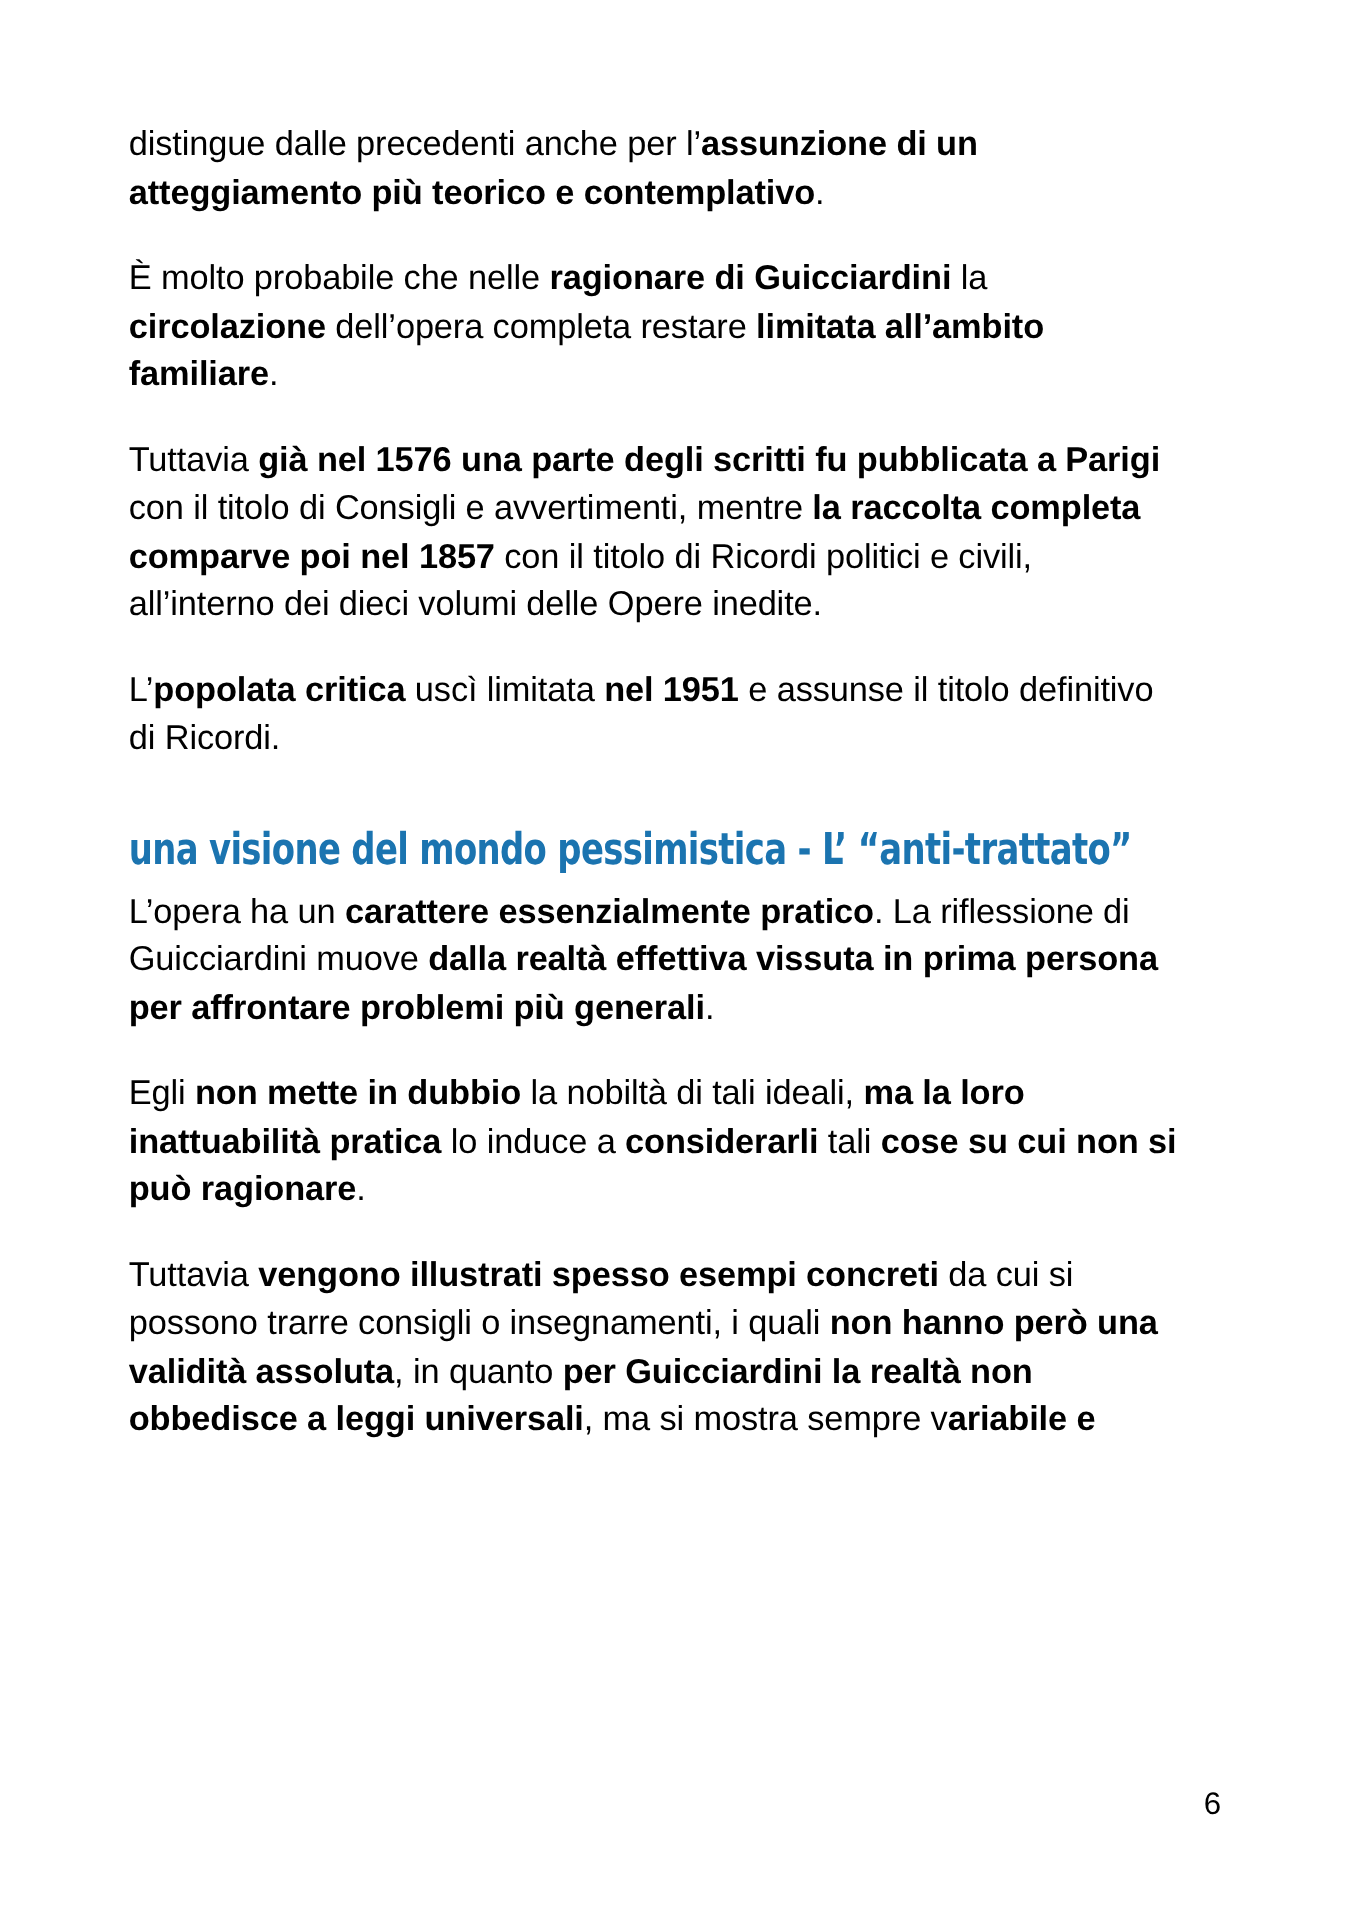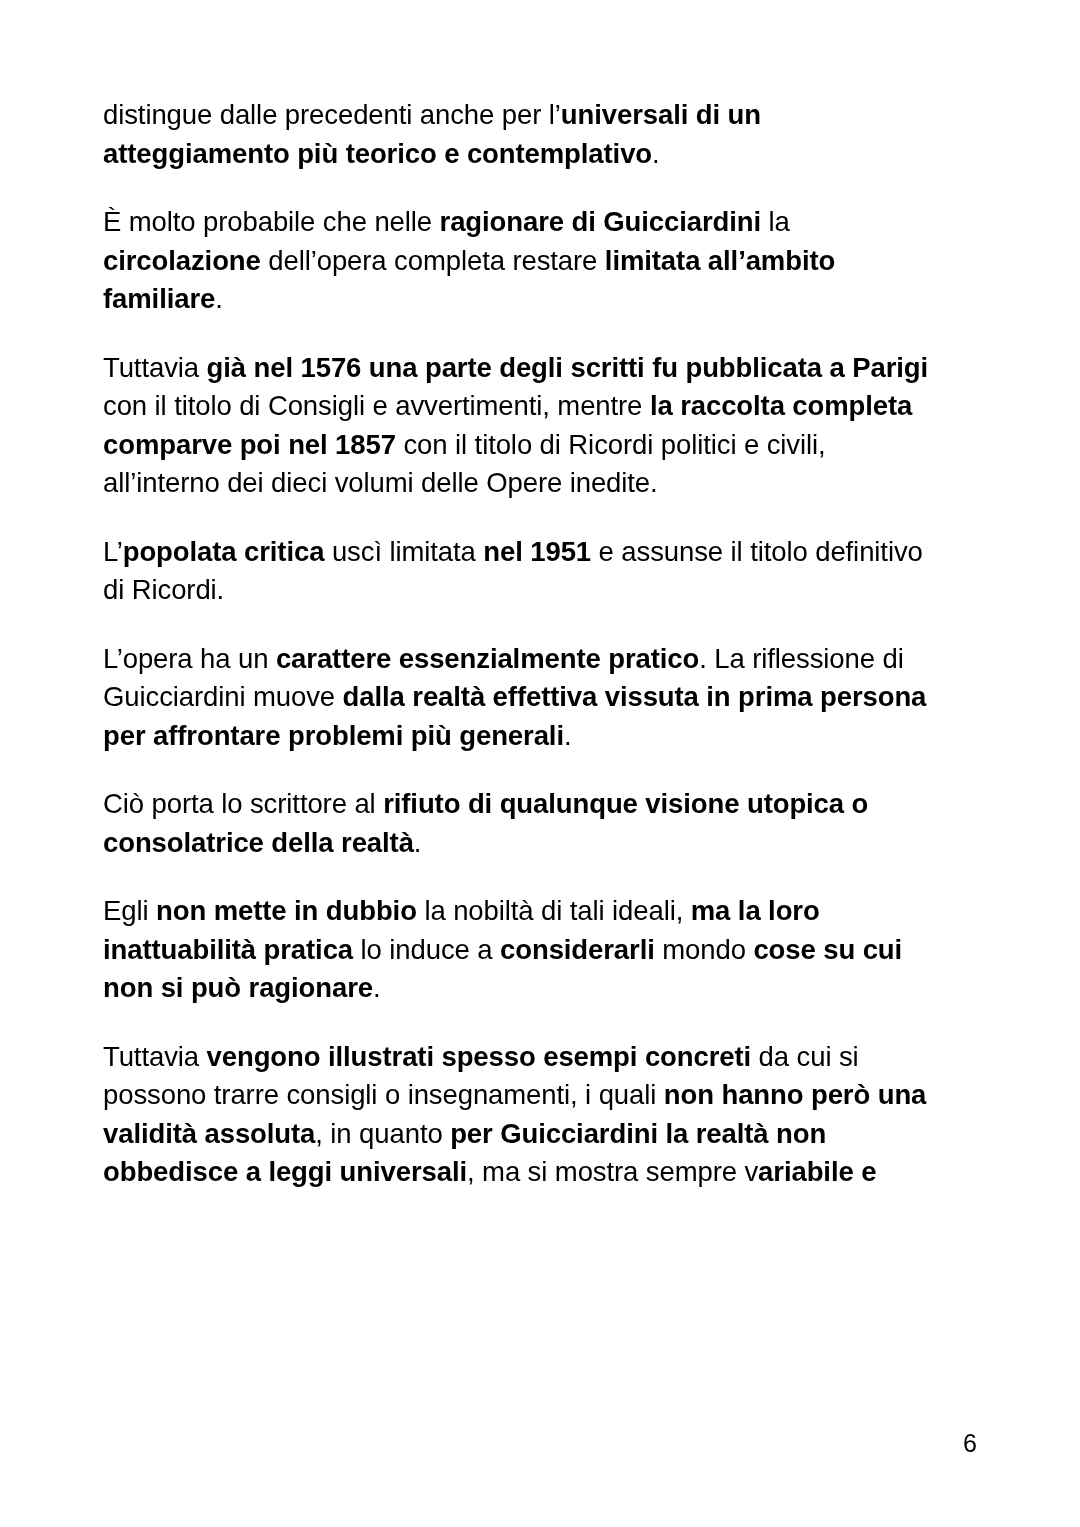--- a/index.html
+++ b/index.html
@@ -71,35 +71,37 @@
     text-align: right;
   }
 </style>
 </head>
 <body>
 
 <div class="page">
 
   <div class="content">
 
-    <p class="para"><span>distingue dalle precedenti anche per l’</span><b>universali di un atteggiamento più teorico e contemplativo</b><span>.</span></p>
+    <p class="para"><span>distingue dalle precedenti anche per l’</span><b>assunzione di un atteggiamento più teorico e contemplativo</b><span>.</span></p>
 
     <p class="para"><span>È molto probabile che nelle </span><b>ragionare di Guicciardini</b><span> la </span><b>circolazione</b><span> dell’opera completa restare </span><b>limitata all’ambito familiare</b><span>.</span></p>
 
     <p class="para"><span>Tuttavia </span><b>già nel 1576 una parte degli scritti fu pubblicata a Parigi</b><span> con il titolo di Consigli e avvertimenti, mentre </span><b>la raccolta completa comparve poi nel 1857</b><span> con il titolo di Ricordi politici e civili, all’interno dei dieci volumi delle Opere inedite.</span></p>
 
     <p class="para"><span>L’</span><b>popolata critica</b><span> uscì limitata </span><b>nel 1951</b><span> e assunse il titolo definitivo di Ricordi.</span></p>
 
+    <div class="heading-block">
+      <h2 class="section-heading">una visione del mondo pessimistica - L’ “anti-trattato”</h2>
+    </div>
 
     <p class="para after-heading"><span>L’opera ha un </span><b>carattere essenzialmente pratico</b><span>. La riflessione di Guicciardini muove </span><b>dalla realtà effettiva vissuta in prima persona per affrontare problemi più generali</b><span>.</span></p>
 
-    <p class="para"><span>Ciò porta lo scrittore al </span><b>rifiuto di qualunque visione utopica o consolatrice della realtà</b><span>.</span></p>
 
 
-    <p class="para"><span>Egli </span><b>non mette in dubbio</b><span> la nobiltà di tali ideali, </span><b>ma la loro inattuabilità pratica</b><span> lo induce a </span><b>considerarli</b><span> mondo </span><b>cose su cui non si può ragionare</b><span>.</span></p>
+    <p class="para"><span>Egli </span><b>non mette in dubbio</b><span> la nobiltà di tali ideali, </span><b>ma la loro inattuabilità pratica</b><span> lo induce a </span><b>considerarli</b><span> tali </span><b>cose su cui non si può ragionare</b><span>.</span></p>
 
     <p class="para"><span>Tuttavia </span><b>vengono illustrati spesso esempi concreti</b><span> da cui si possono trarre consigli o insegnamenti, i quali </span><b>non hanno però una validità assoluta</b><span>, in quanto </span><b>per Guicciardini la realtà non obbedisce a leggi universali</b><span>, ma si mostra sempre v</span><b>ariabile e</b></p>
 
   </div>
 
   <div class="page-number">6</div>
 
 </div>
 
 </body></html>

